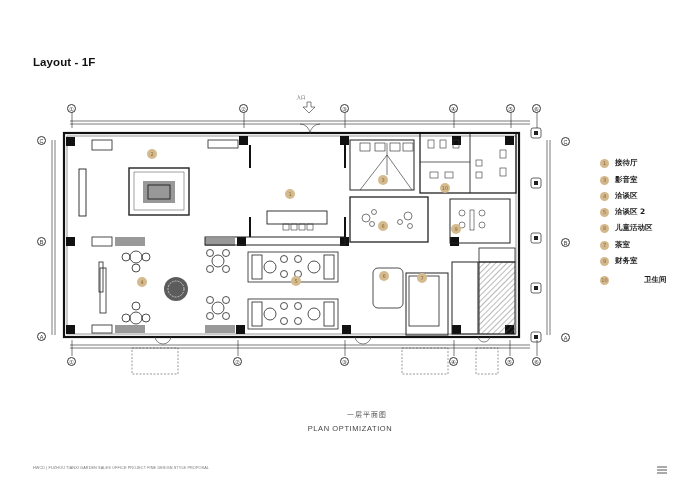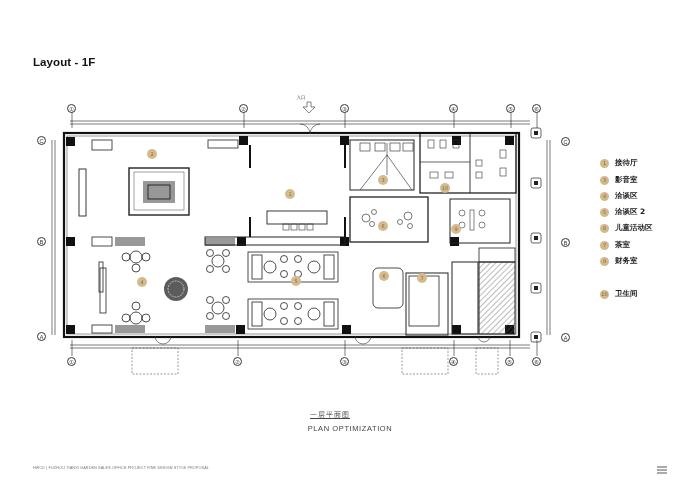--- a/index.html
+++ b/index.html
@@ -2,24 +2,24 @@
 <html><head>
 <meta charset="utf-8">
 <style>
   * { box-sizing: border-box; margin: 0; padding: 0; }
   html, body { width: 700px; height: 495px; background: #ffffff; overflow: hidden; }
   body { position: relative; font-family: "Liberation Sans", sans-serif; color: #111; }
   .title { position: absolute; left: 33px; top: 32px; font-size: 11.5px; font-weight: bold; color: #111; letter-spacing: 0.1px; margin-top: 24px; }
   .plan { position: absolute; left: 0; top: 0; width: 700px; height: 495px; }
   .legend { position: absolute; left: 600px; top: 152px; width: 100px; }
   .legend-item { display: flex; align-items: flex-end; height: 16.3px; }
-  .legend-item:last-child { margin-top: 17px; }
+  .legend-item:last-child { margin-top: 3px; gap: 29px; }
   .badge { width: 9px; height: 9px; border-radius: 50%; background: #d3b88c; color: #8a6a3a; font-size: 5px; line-height: 9px; text-align: center; flex: 0 0 9px; font-family: "DejaVu Sans", sans-serif; }
   .legend-label { margin-left: 6px; font-size: 7.5px; font-weight: bold; color: #222; font-family: "DejaVu Sans", sans-serif; }
-  .caption-cn { position: absolute; left: 310px; top: 410px; width: 80px; font-size: 7px; color: #444; font-family: "DejaVu Serif", serif; letter-spacing: 1px; text-decoration: underline; }
+  .caption-cn { position: absolute; left: 327px; top: 410px; width: 80px; text-align: center; font-size: 7px; color: #444; font-family: "DejaVu Serif", serif; letter-spacing: 1px; }
   .caption-en { position: absolute; left: 280px; top: 424px; width: 140px; text-align: center; font-size: 7.5px; color: #444; font-family: Liberation Sans, sans-serif; letter-spacing: 0.6px; }
   .footer { position: absolute; left: 33px; top: 466px; font-size: 3.8px; color: #777; letter-spacing: 0.1px; white-space: nowrap; }
   .page-mark { position: absolute; left: 657px; top: 466px; width: 10px; height: 9px; }
   .page-mark i { display: block; height: 1.5px; background: #aaa; margin-bottom: 1.5px; }
   .map-badge { position: absolute; width: 10px; height: 10px; border-radius: 50%; background: #d5ba8e; color: #8a6a3a; font-size: 5px; line-height: 10px; text-align: center; font-family: "DejaVu Sans", sans-serif; }
   .grid-label { position: absolute; width: 9px; height: 9px; border: 0.8px solid #333; border-radius: 50%; font-size: 5.5px; line-height: 8px; text-align: center; color: #333; background: #fff; }
   .entry { position: absolute; left: 294px; top: 95px; font-size: 4.5px; color: #333; text-align: center; width: 14px; }
 </style>
 </head>
 <body>

